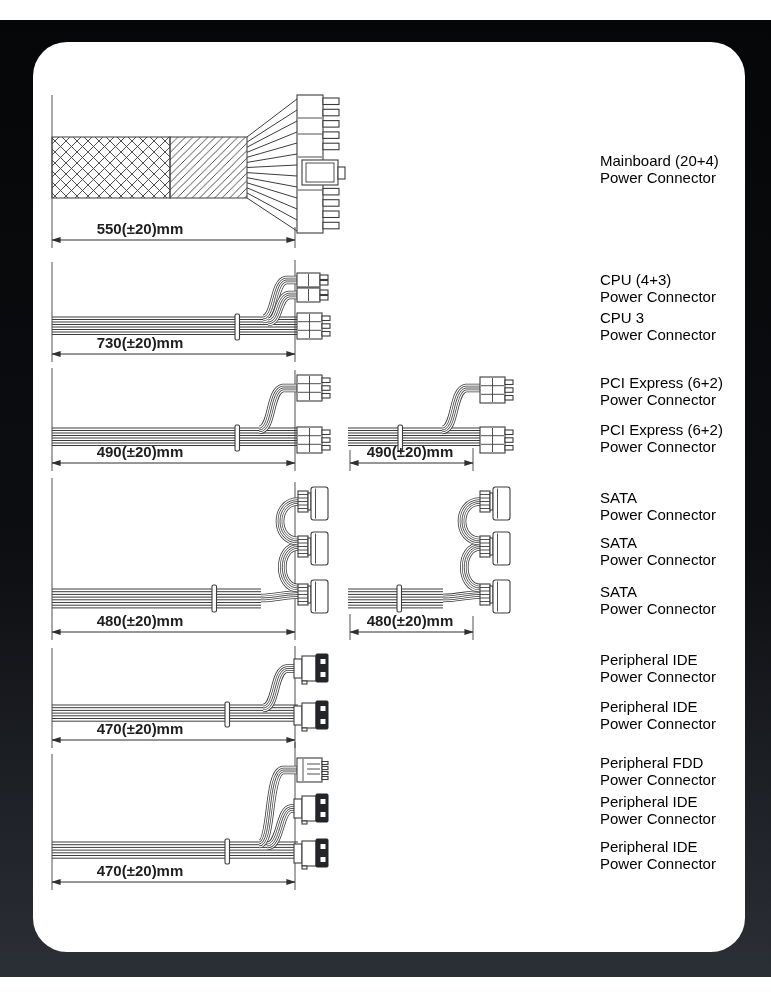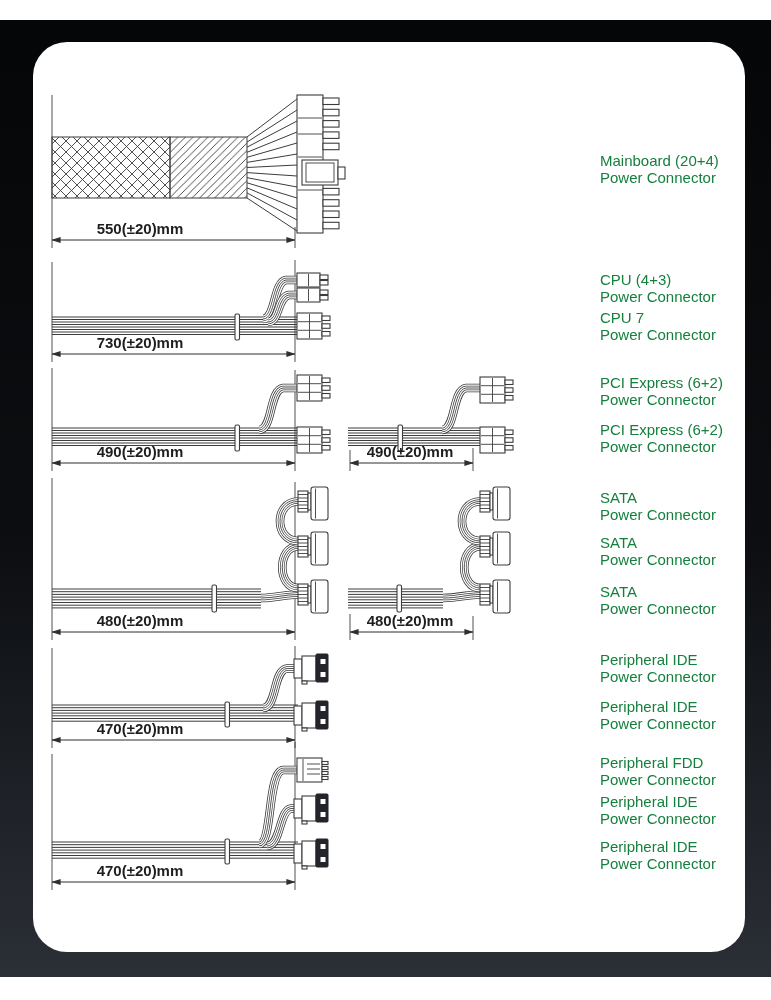--- a/index.html
+++ b/index.html
@@ -21,21 +21,21 @@
   .ext{stroke:#3c3c3c;stroke-width:0.9;fill:none;}
   text.dim-label{font:600 15px "Liberation Sans",sans-serif;fill:#1e1e1e;text-anchor:middle;}
   
   .w9{stroke:#3c3c3c;stroke-width:8.6;fill:none;}
   .w7{stroke:#ffffff;stroke-width:7.0;fill:none;}
   .w5{stroke:#3c3c3c;stroke-width:4.6;fill:none;}
   .w3{stroke:#ffffff;stroke-width:3.2;fill:none;}
   .w1{stroke:#3c3c3c;stroke-width:0.9;fill:none;}
 
   
-  .conn-label{position:absolute;left:567px;width:150px;color:#15803d;
+  .conn-label{position:absolute;left:567px;width:150px;color:#000000;
               font-size:15px;line-height:16.5px;letter-spacing:0;}
 </style>
 </head>
 <body>
 
 <div class="stage">
   <div class="frame"></div>
   <div class="card">
 
     <svg class="diagram" width="712" height="910" viewBox="0 0 712 910">
@@ -284,21 +284,21 @@
 
     <div class="conn-label" style="top:111px">
       <div>Mainboard (20+4)</div>
       <div>Power Connector</div>
     </div>
     <div class="conn-label" style="top:230px">
       <div>CPU (4+3)</div>
       <div>Power Connector</div>
     </div>
     <div class="conn-label" style="top:268px">
-      <div>CPU 7</div>
+      <div>CPU 3</div>
       <div>Power Connector</div>
     </div>
     <div class="conn-label" style="top:333px">
       <div>PCI Express (6+2)</div>
       <div>Power Connector</div>
     </div>
     <div class="conn-label" style="top:380px">
       <div>PCI Express (6+2)</div>
       <div>Power Connector</div>
     </div>

